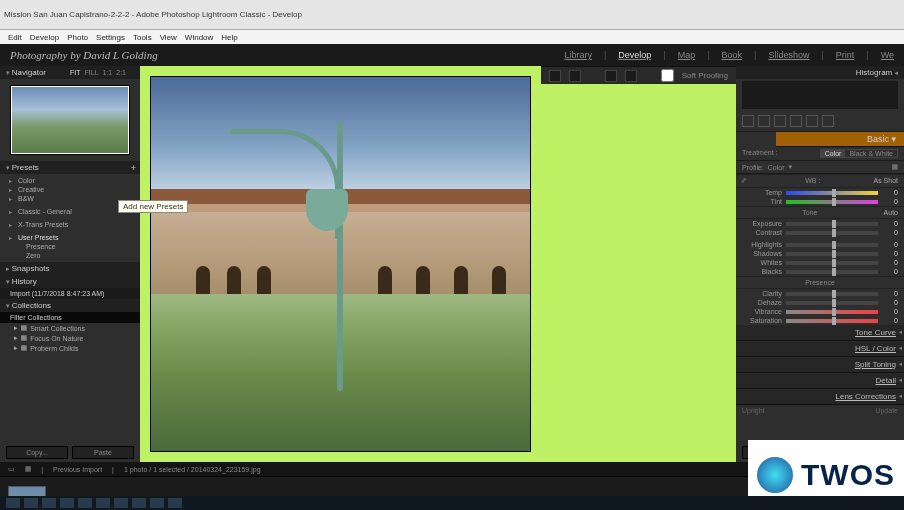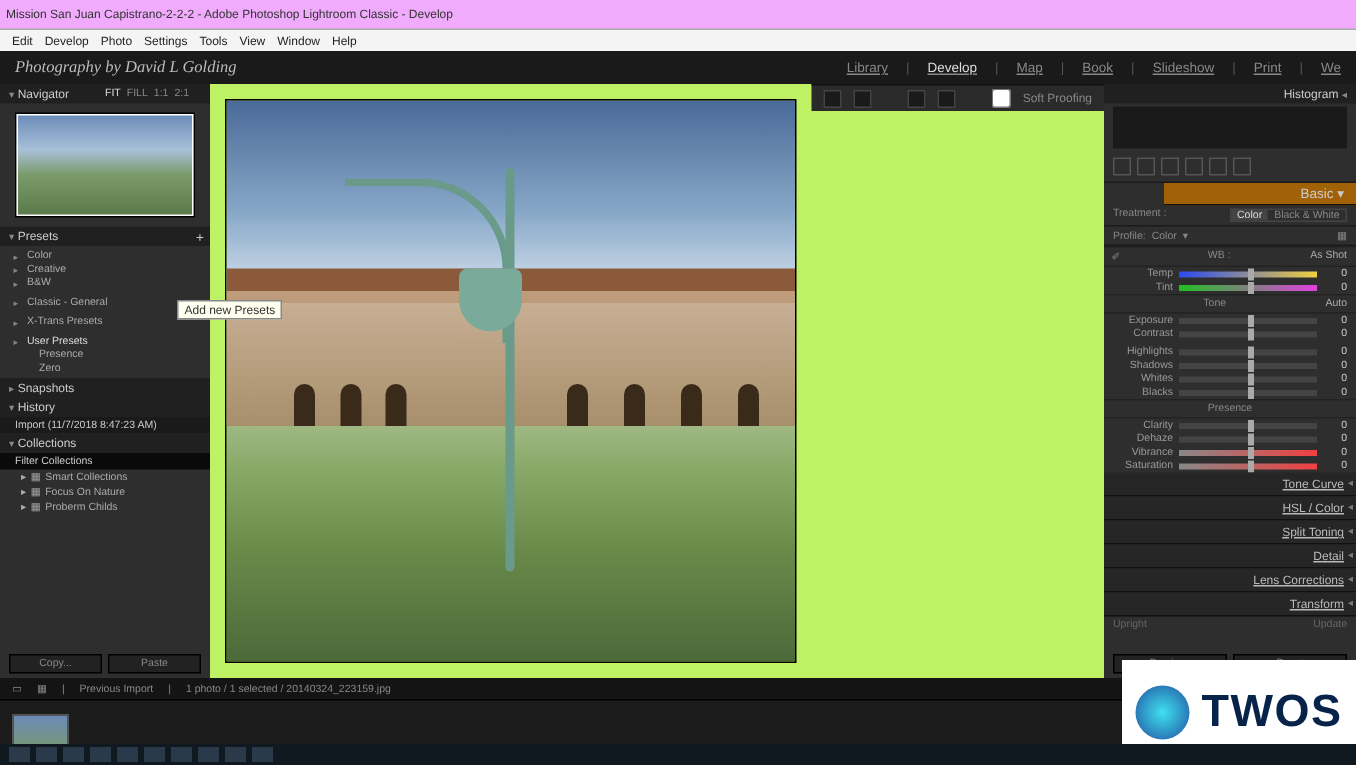--- a/index.html
+++ b/index.html
@@ -1,17 +1,17 @@
 <!DOCTYPE html>
 <html><head>
 <meta charset="utf-8">
 <style>
 * { margin:0; padding:0; box-sizing:border-box; font-family:"Segoe UI",Arial,sans-serif; }
 body { width:904px; height:510px; background:#2a2a2a; overflow:hidden; position:relative; }
-.titlebar { height:20px; background:#f0abfc; border-bottom:1px solid #aaa; font-size:8px; color:#333; padding:1px 4px; display:flex; align-items:center; }
+.titlebar { height:30px; background:#e5e5e5; border-bottom:1px solid #aaa; font-size:8px; color:#333; padding:1px 4px; display:flex; align-items:center; }
 .menubar { height:14px; background:#f4f4f4; font-size:8px; color:#222; display:flex; gap:8px; padding:1px 8px; align-items:center; }
 .menubar span { cursor:default; }
 .chrome-top { height:22px; background:#1a1a1a; display:flex; align-items:center; padding:0 10px; justify-content:space-between; }
 .identity { font-size:11px; font-style:italic; color:#bbb; font-family:Georgia,serif; }
 .modules { display:flex; gap:12px; font-size:9px; color:#888;text-decoration:underline; }
 .modules span { cursor:pointer; }
 .modules .sep { color:#555; }
 .modules .active { color:#ddd; }
 .workspace { display:flex; height:396px; background:#333; }
 .left { width:140px; background:#2e2e2e; display:flex; flex-direction:column; font-size:8px; color:#aaa; }
@@ -313,21 +313,20 @@
         <span class="lbl">Saturation</span>
         <div class="sld satsld"></div>
         <span class="val">0</span>
       </div>
 
     <div class="closed-panel">Tone Curve</div>
     <div class="closed-panel">HSL / Color</div>
     <div class="closed-panel">Split Toning</div>
     <div class="closed-panel">Detail</div>
     <div class="closed-panel">Lens Corrections</div>
-    <div class="closed-panel">Transform</div>
     <div class="upright-row">
       <span>Upright</span>
       <span style="flex:1"></span>
       <span>Update</span>
     </div>
 
     <div style="flex:1"></div>
     <div class="bottom-btns">
       <button>Previous</button>
       <button>Reset</button>

